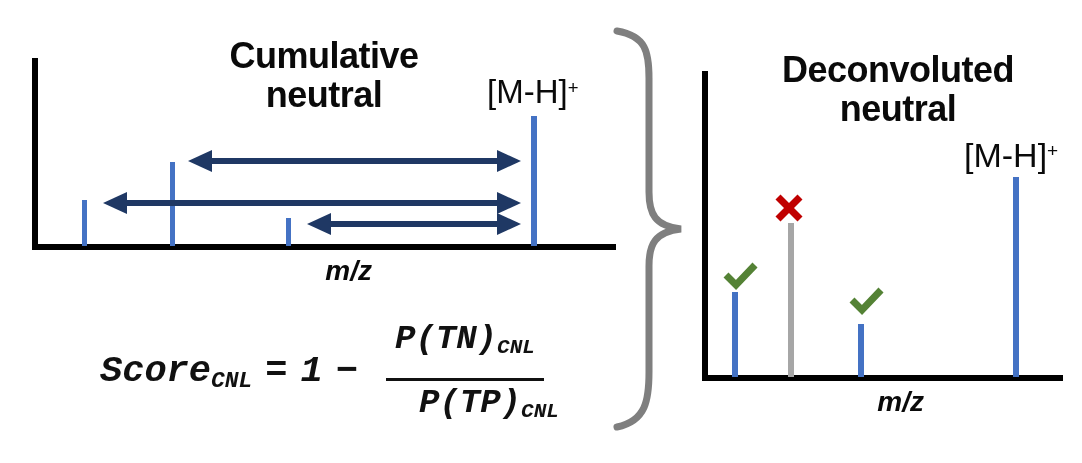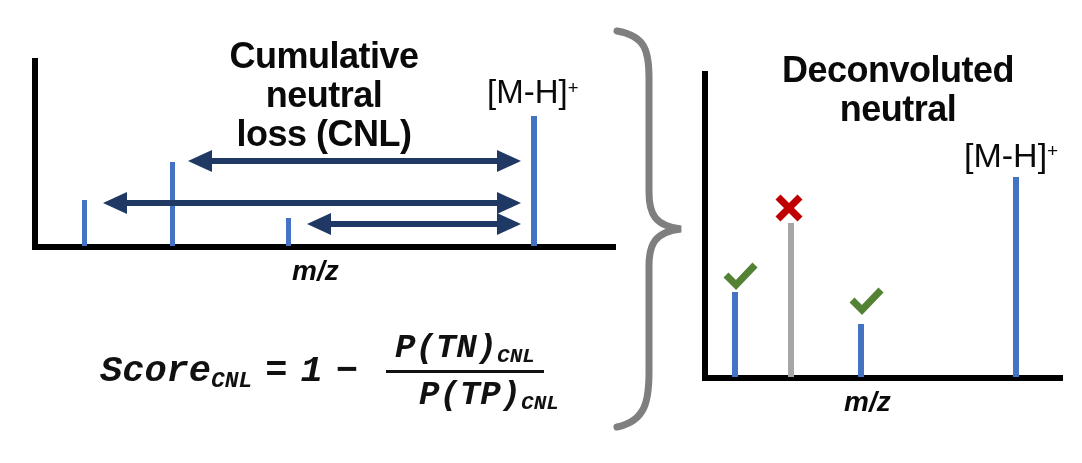--- a/index.html
+++ b/index.html
@@ -12,48 +12,47 @@
     position:absolute;text-align:center;font-weight:bold;color:#0a0a0a;
     font-size:36px;line-height:39px;letter-spacing:-0.5px;
   }
   .panel-title span{display:block;margin-left:24px;}
   .mh-label{
     position:absolute;font-size:33px;font-weight:normal;color:#0a0a0a;white-space:nowrap;text-align:center;
   }
   .mh-label sup{font-size:0.56em;vertical-align:0.5em;line-height:0;}
   .mz-label{
     position:absolute;font-size:28px;font-weight:bold;font-style:italic;
-    color:#0a0a0a;text-align:left;width:80px;
+    color:#0a0a0a;text-align:right;width:80px;
   }
   .bar{position:absolute;}
   .overlay{position:absolute;left:0;top:0;pointer-events:none;}
   .brace-svg{position:absolute;left:0;top:0;pointer-events:none;}
   .formula{
     position:absolute;left:100px;top:316px;height:110px;
     display:flex;align-items:center;gap:13px;
     font-family:Liberation Mono, monospace;font-style:italic;font-weight:bold;
     color:#111111;font-size:37px;white-space:nowrap;
   }
   .formula sub{font-size:0.62em;font-style:italic;line-height:0;vertical-align:-0.25em;}
   .f-frac{display:inline-flex;flex-direction:column;align-items:center;font-size:34px;}
-  .f-num{border-bottom:3px solid #111111;padding:0 9px 3px 9px;}
+  .f-num{border-bottom:3px solid #111111;padding:0 9px 20px 9px;}
   .f-den{padding-top:3px;margin-left:48px;}
   .f-op{font-style:normal;}
 </style>
 </head>
 <body>
 
 <div class="canvas">
 
   <div class="axis" id="cnl-y-axis" style="left: 32px; top: 58px; width: 6px; height: 192px; background: rgb(0, 0, 0);"></div>
   <div class="axis" id="cnl-x-axis" style="left: 32px; top: 244px; width: 584px; height: 6px; background: rgb(0, 0, 0);"></div>
 
   <div class="panel-title" style="left:150px;top:36px;width:324px;">
     <span>Cumulative neutral</span>
-    <span>loss (CNL)</span>
   </div>
 
   <div class="mh-label" style="left:487px;top:73px;"><span>[M-H]</span><sup>+</sup></div>
 
   <div class="mz-label" style="left:292px;top:255px;">m/z</div>
 
   <div id="cnl-bars">
       <div class="bar" style="left: 82px; top: 200px; width: 5px; height: 46px; background: rgb(68, 114, 196);"></div>
       <div class="bar" style="left: 170px; top: 162px; width: 5px; height: 84px; background: rgb(68, 114, 196);"></div>
       <div class="bar" style="left: 286px; top: 218px; width: 5px; height: 28px; background: rgb(68, 114, 196);"></div>

